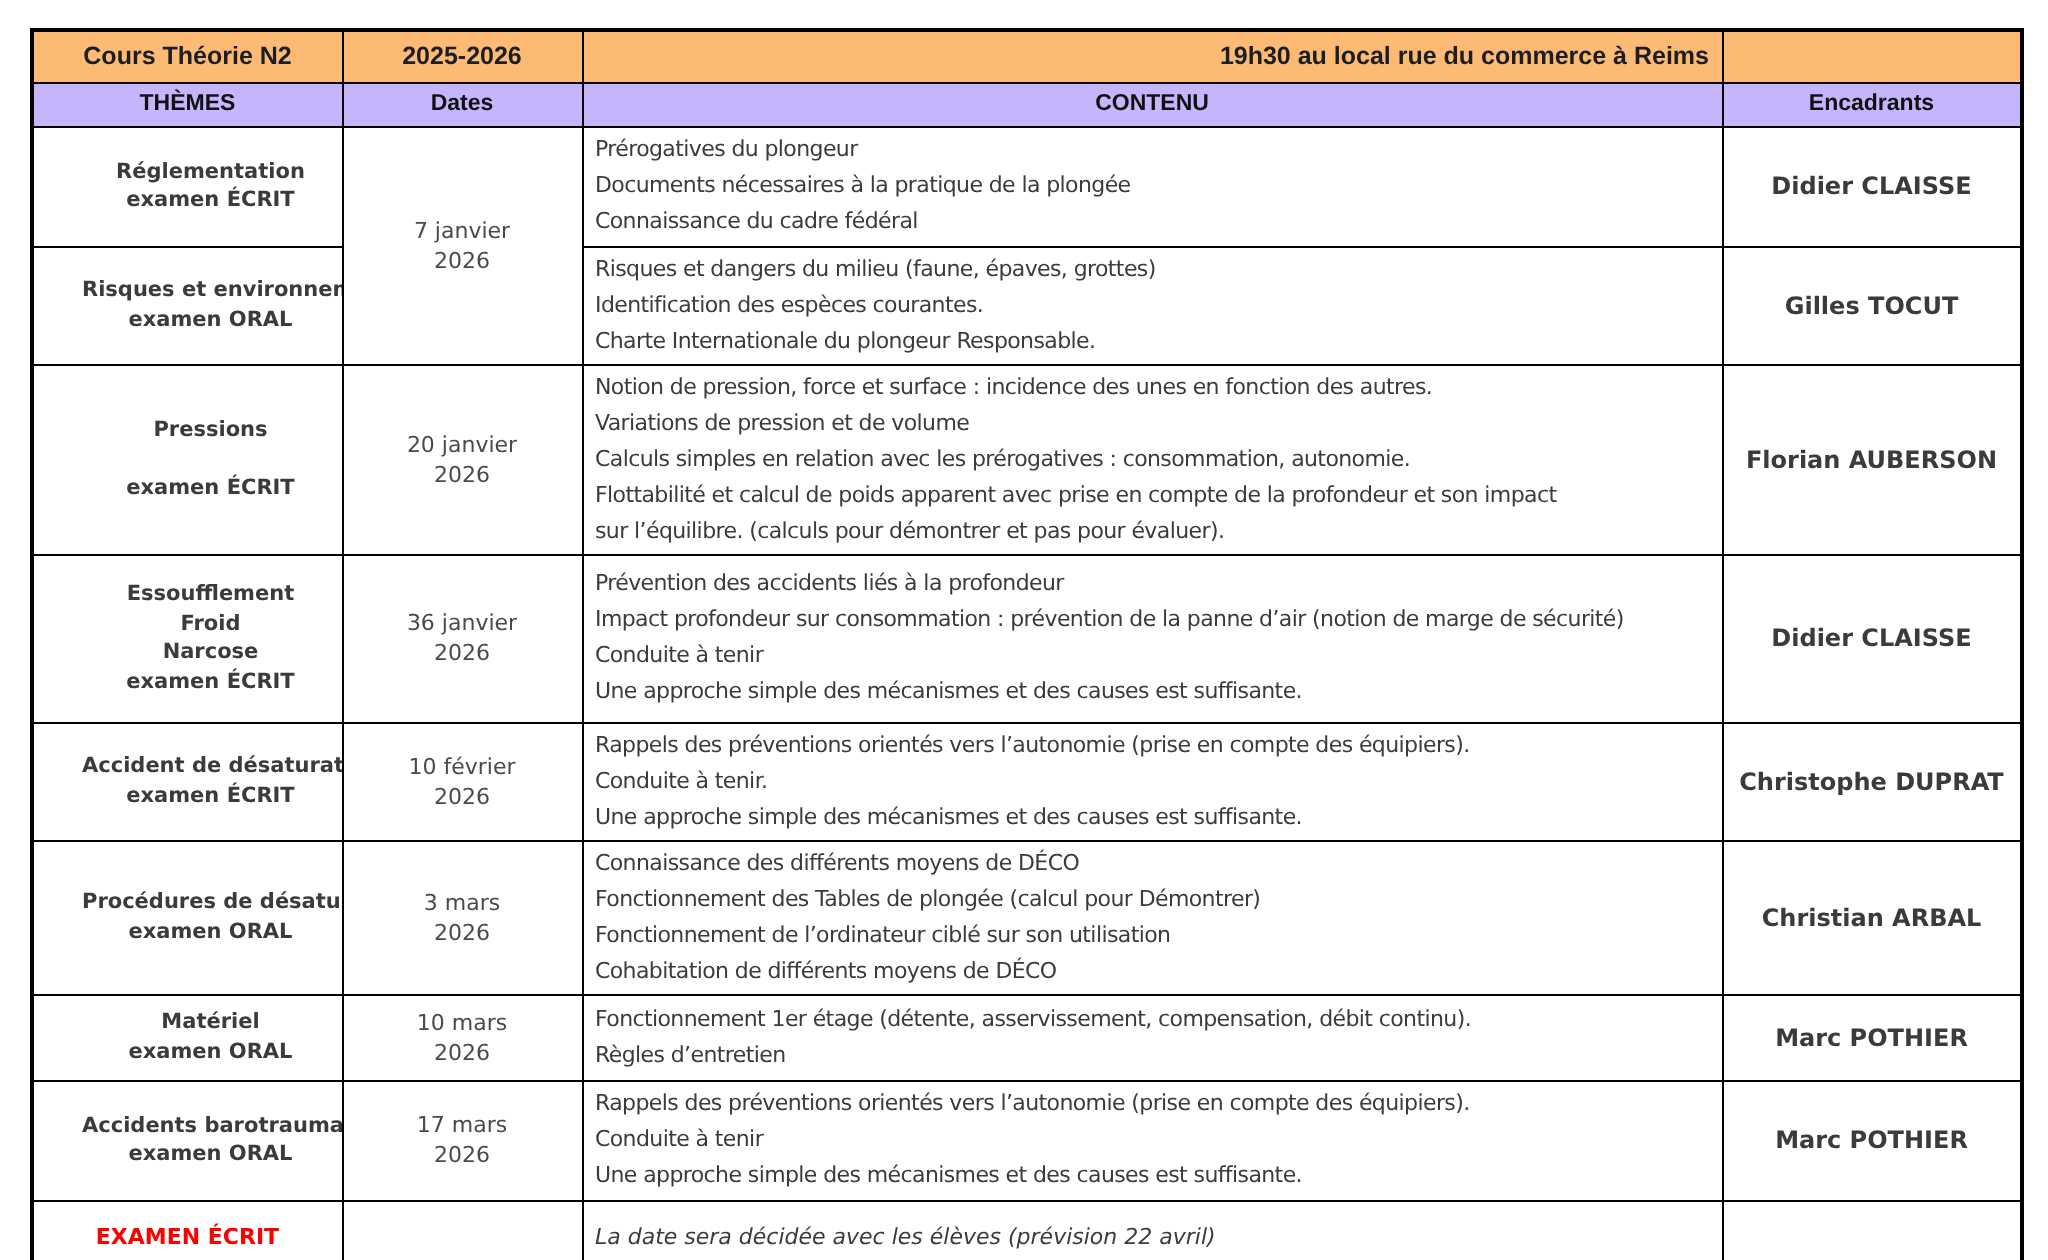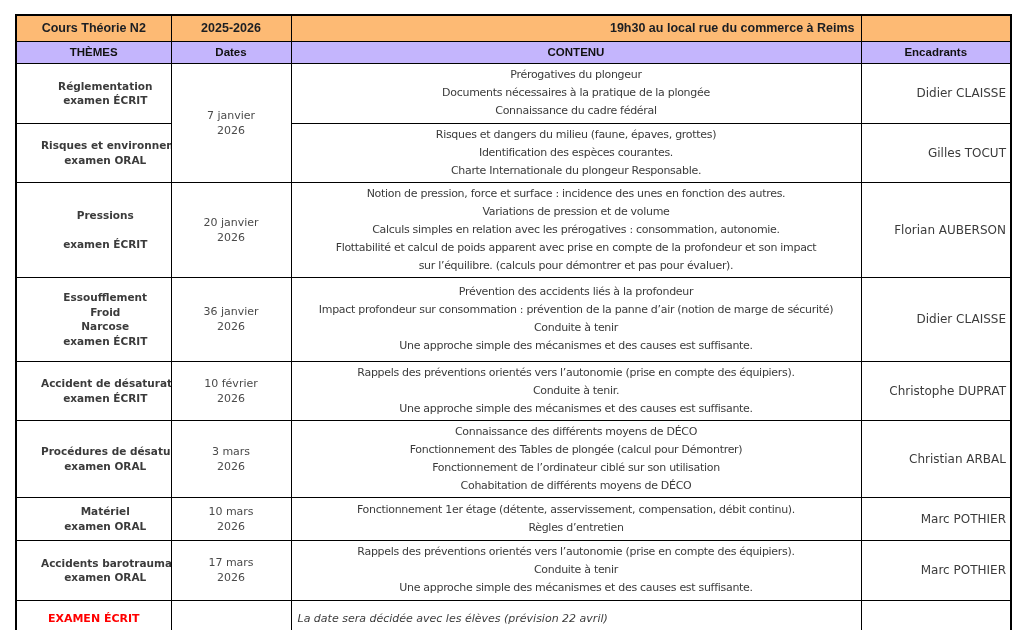--- a/index.html
+++ b/index.html
@@ -32,24 +32,24 @@
   
   td.theme { text-align:center; font-weight:bold; font-size:10.5px; color:#3b3b3b; padding:0 1px; }
   td.theme div { line-height:14.5px; min-height:14.5px; white-space:nowrap;padding-left:23px; }
 
   
   td.date { text-align:center; font-size:11px; color:#4a4a4a; }
   td.date div { line-height:15px; }
 
   
   td.content { font-size:11px; letter-spacing:-0.3px; color:#3b3b3b; padding:2px 6px; }
-  td.content div { line-height:18px; white-space:nowrap;text-align:center; }
-
-  
-  td.encadrant { text-align:right; font-size:12px; color:#3b3b3b; white-space:nowrap; }
+  td.content div { line-height:18px; white-space:nowrap; }
+
+  
+  td.encadrant { text-align:center; font-size:12px; color:#3b3b3b; white-space:nowrap;font-weight:bold; }
 
   
   td.exam-theme { text-align:center; font-weight:bold; font-size:11px; color:#ff0000; white-space:nowrap; }
   td.exam-content { font-style:italic; font-size:11px; color:#3b3b3b; padding:11px 6px; white-space:nowrap; }
 
   .footer-note {
     position:absolute; left:13px; top:611px; width:1000px;
     font-family:"Liberation Sans", sans-serif; font-style:italic;
     font-size:13px; color:#ff2619; white-space:nowrap;
   }

